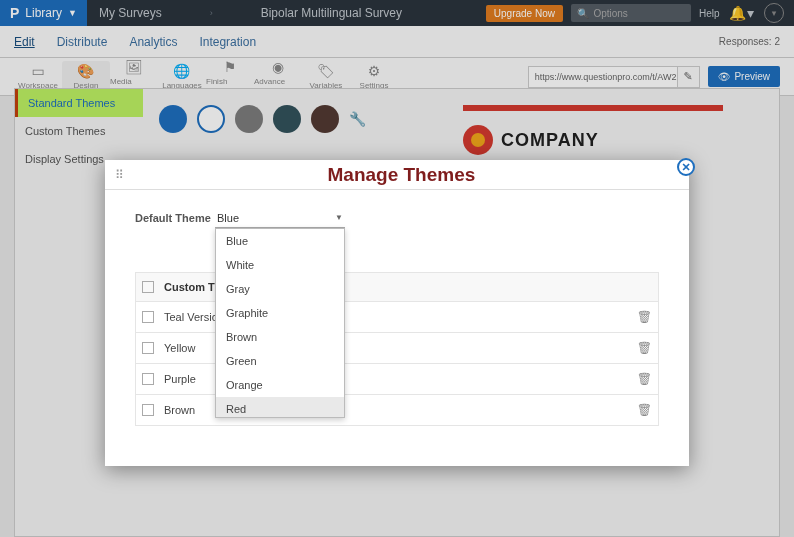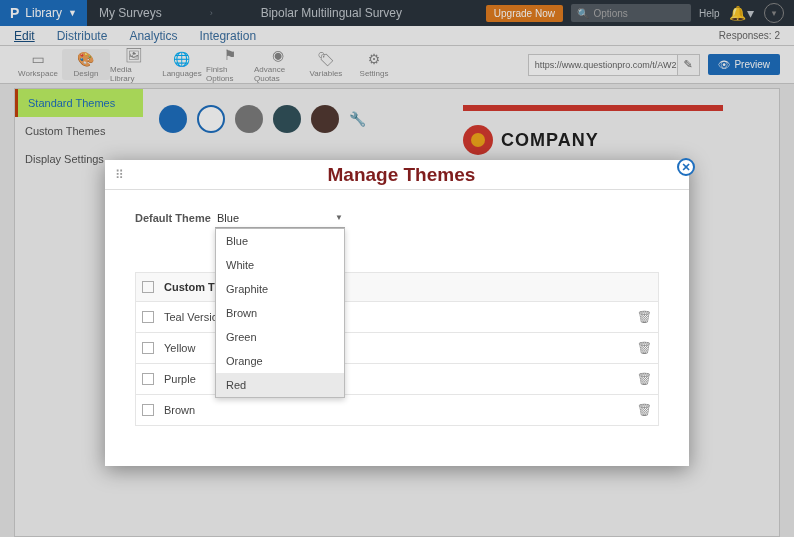--- a/index.html
+++ b/index.html
@@ -14,21 +14,21 @@
   .crumbs .sep { margin: 0 8px; color: #6c7781; font-size: 9px; }
   .top-spacer { flex: 1; }
   .upgrade { background: #e07b1f; color: #fff; padding: 3px 8px; border-radius: 2px; font-size: 10px; margin-right: 8px; cursor: pointer; }
   .search-box { background: #555d65; border-radius: 2px; height: 18px; width: 120px; display: flex; align-items: center; padding: 0 6px; color: #aaa; font-size: 10px; margin-right: 8px; }
   .search-box .sicon { margin-right: 4px; }
   .help { color: #c3c9cf; font-size: 10px; margin-right: 10px; cursor: pointer; }
   .bell { color: #c3c9cf; font-size: 14px; margin-right: 10px; cursor: pointer; }
   .avatar { width: 20px; height: 20px; border: 1px solid #888; border-radius: 50%; margin-right: 10px; cursor: pointer; display:flex;align-items:center;justify-content:center;color:#888;font-size:9px;}
 
   
-  .menu2 { height: 20px; background: #fafafa; border-bottom: 1px solid #ccc; display: flex; align-items: center; padding: 0 14px; font-size: 12px; color: #3b6fa0; }
+  .menu2 { height: 32px; background: #fafafa; border-bottom: 1px solid #ccc; display: flex; align-items: center; padding: 0 14px; font-size: 12px; color: #3b6fa0; }
   .menu2 .tab { margin-right: 22px; cursor: pointer; }
   .menu2 .tab.active { text-decoration: underline; color: #1a4f80; }
   .menu2 .spacer { flex:1; }
   .responses { font-size: 10px; color: #666; }
 
   
   .toolbar { height: 38px; background: #fafafa; border-bottom: 1px solid #ccc; display: flex; align-items: center; padding: 0 14px; }
   .tool { width: 48px; display: flex; flex-direction: column; align-items: center; color: #888; font-size: 8px; cursor: pointer; }
   .tool .ticon { font-size: 14px; margin-bottom: 2px; }
   .tool.active { background: #eee; border-radius: 3px; padding: 2px 0; }
@@ -203,20 +203,21 @@
       <div class="form-row">
         <label>Default Theme</label>
         <div class="select-wrap">
           <div class="select-display">
             <span>Blue</span>
             <span class="arr">▼</span>
           </div>
           <div class="dropdown" id="dropdown">
               <div class="opt">Blue</div>
               <div class="opt">White</div>
+              <div class="opt">Gray</div>
               <div class="opt">Graphite</div>
               <div class="opt">Brown</div>
               <div class="opt">Green</div>
               <div class="opt">Orange</div>
               <div class="opt hover">Red</div>
             </div>
         </div>
       </div>
 
       <div class="themes-list" id="themes-list">

